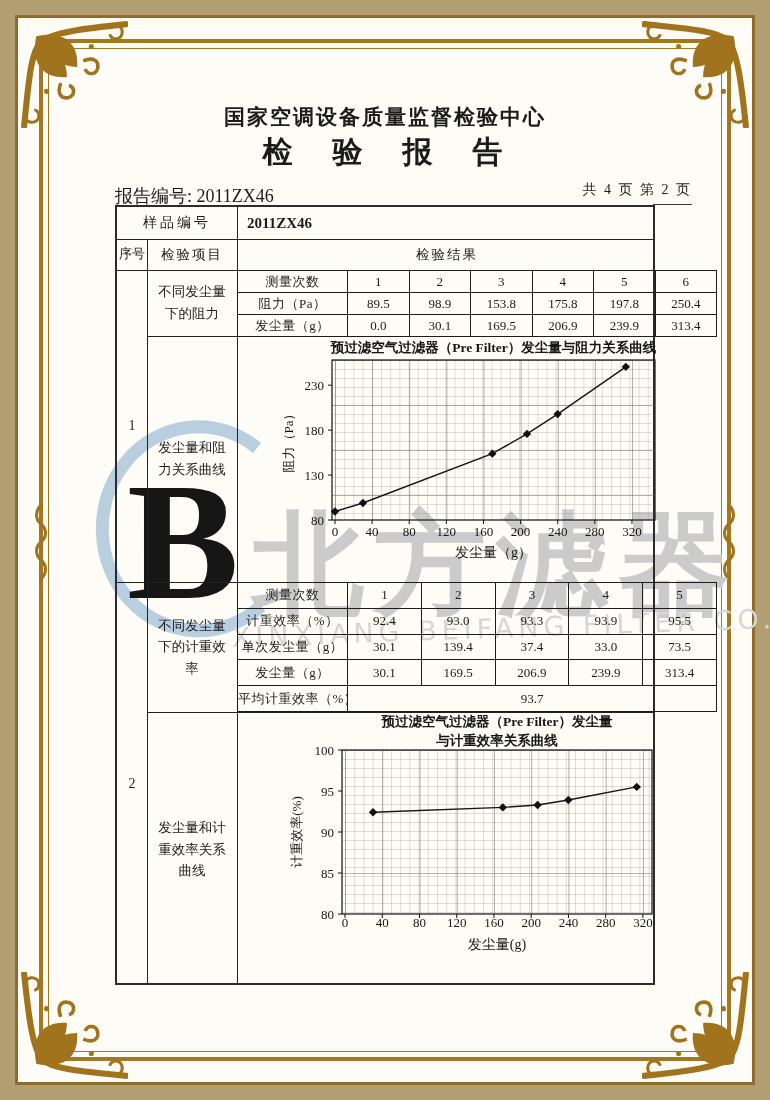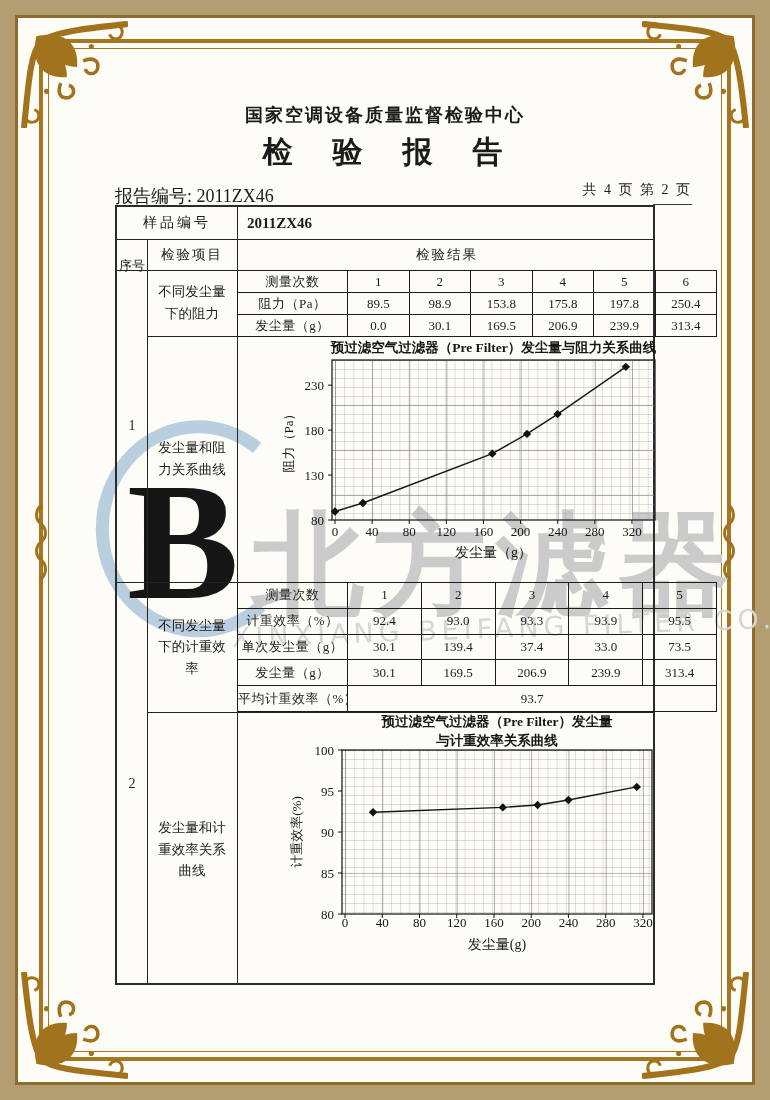--- a/index.html
+++ b/index.html
@@ -21,21 +21,21 @@
   #watermark{position:absolute;inset:0;z-index:1;}
   .wm-logo{position:absolute;left:85px;top:420px;width:190px;height:230px;}
   .wm-cn{position:absolute;left:240px;top:508px;font-family:"DejaVu Sans","Liberation Sans",sans-serif;
          font-size:112px;font-weight:700;color:#cbcbcb;letter-spacing:10px;line-height:1;margin-left:12px;}
   .wm-en{position:absolute;left:232px;top:622px;font-family:"DejaVu Sans","Liberation Sans",sans-serif;
          font-size:27px;color:#d6d6d6;letter-spacing:5px;transform:rotate(-2deg);transform-origin:left center;white-space:nowrap;}
 
   
   #content{position:absolute;inset:0;z-index:2;}
   .org-title{position:absolute;top:103px;left:0;width:100%;text-align:center;
-             font-size:18px;font-weight:700;letter-spacing:2px;}
+             font-size:21px;font-weight:700;letter-spacing:2px;}
   .report-title{position:absolute;top:132px;left:0;width:100%;text-align:center;
                 font-size:30px;font-weight:700;letter-spacing:5px;}
   .report-no{position:absolute;left:115px;top:184px;font-size:18px;}
   .page-info{position:absolute;right:78px;top:181px;font-size:14px;letter-spacing:2px;margin-left:28px;}
   .rule-ext{position:absolute;left:653px;top:204px;width:39px;height:1px;background:#3a3a3a;}
 
   .mtable{position:absolute;left:115px;top:205px;width:540px;height:780px;
           border:2px solid #2b2b2b;box-sizing:border-box;}
   .cell{position:absolute;display:flex;align-items:center;justify-content:center;
         text-align:center;font-size:13.5px;line-height:1.6;}
@@ -145,21 +145,21 @@
       <div class="hline" style="top:129px;left:30px;right:0;"></div>
       <div class="hline" style="top:375px;left:0;right:0;"></div>
       <div class="hline" style="top:505px;left:30px;right:0;"></div>
       <div class="vline" style="left:120px;top:0;height:32px;"></div>
       <div class="vline" style="left:30px;top:32px;bottom:0;"></div>
       <div class="vline" style="left:120px;top:32px;bottom:0;"></div>
 
       <div class="cell sample-label">样品编号</div>
       <div class="sample-value">2011ZX46</div>
 
-      <div class="cell" style="left:0;top:32px;width:30px;height:31px;font-size:13px;margin-top:12px;">序号</div>
+      <div class="cell" style="left:0;top:32px;width:30px;height:31px;font-size:13px;">序号</div>
       <div class="cell" style="left:30px;top:32px;width:90px;height:31px;letter-spacing:2px;">检验项目</div>
       <div class="cell" style="left:120px;top:32px;width:420px;height:31px;letter-spacing:2px;">检验结果</div>
 
       <div class="cell" style="left:0;top:63px;width:30px;height:312px;font-size:14px;">1</div>
       <div class="cell" style="left:30px;top:63px;width:90px;height:66px;padding:0 5px;box-sizing:border-box;font-family:Liberation Serif, serif;">不同发尘量下的阻力</div>
       <div class="cell" style="left:30px;top:129px;width:90px;height:246px;padding:0 5px;box-sizing:border-box;">发尘量和阻力关系曲线</div>
 
       <table class="st" id="st1">
         <colgroup>
             <col style="width:110px;">

